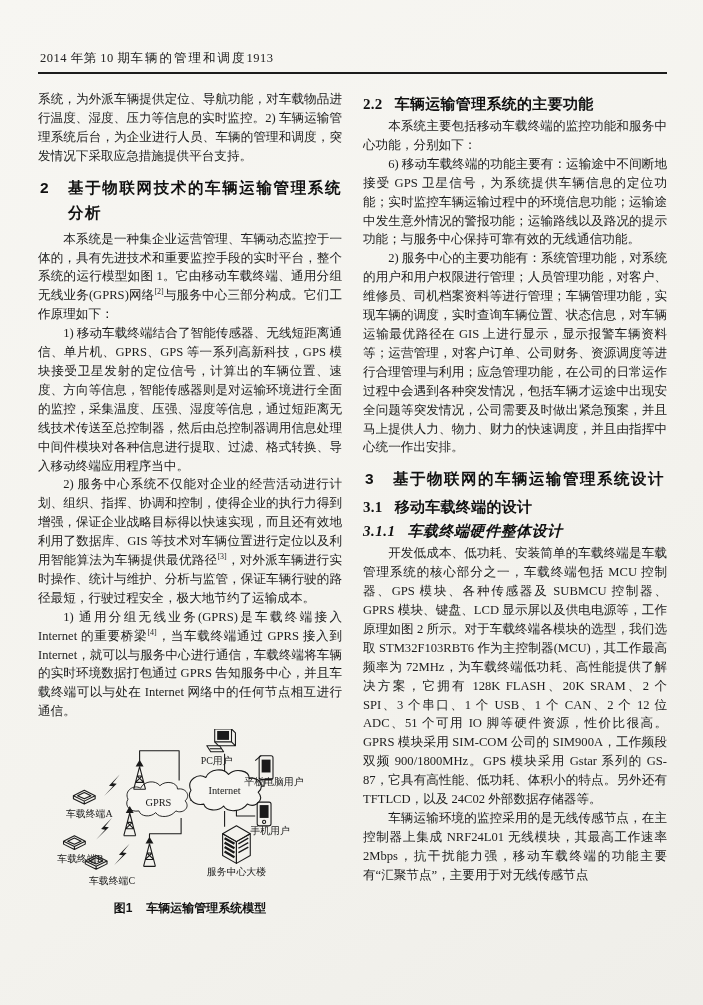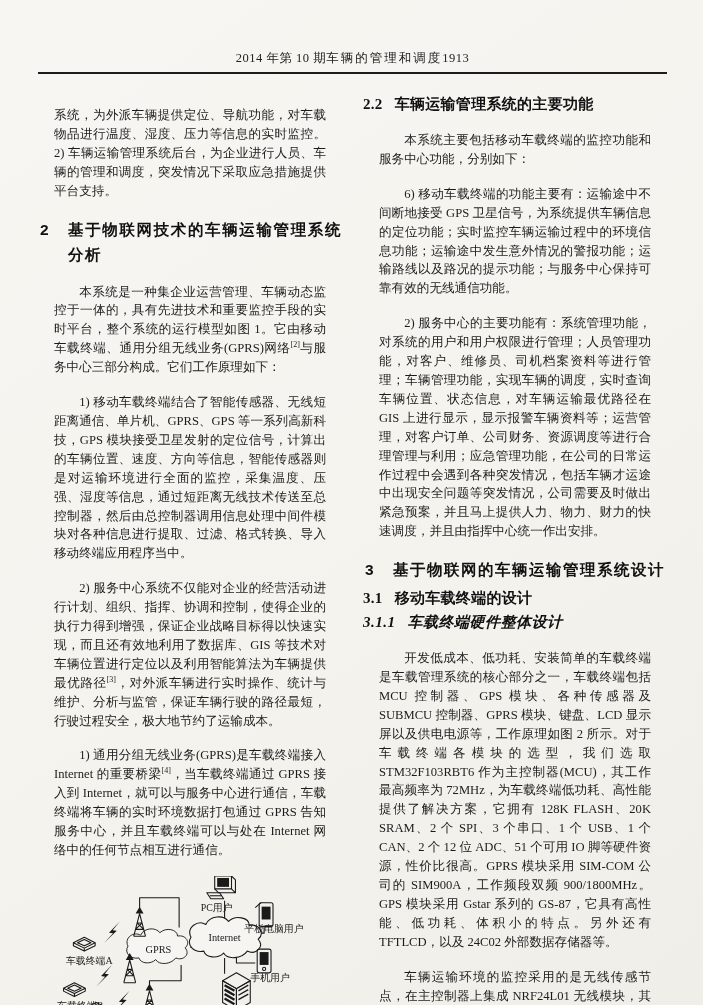--- a/index.html
+++ b/index.html
@@ -8,49 +8,49 @@
     background:#efeeea;
     font-family:"Liberation Serif","DejaVu Serif",serif;
   }
   .page{
     position:relative;width:703px;height:1005px;box-sizing:border-box;
     padding:50px 36px 0 38px;
     background:linear-gradient(145deg,#f7f6f2 0%,#f4f3ee 55%,#efeee9 100%);
     color:#1e1e1e;
   }
   .header{
-    display:flex;justify-content:center;align-items:baseline;
+    display:flex;justify-content:flex-start;align-items:baseline;
     font-size:12.5px;letter-spacing:.5px;padding:0 2px 5px 2px;color:#222;
   }
   .header .journal{letter-spacing:2px;}
   .rule{height:2px;background:#1c1c1c;margin-bottom:2px;}
   .columns{display:flex;gap:21px;margin-top:16px;}
   .col{width:304px;font-size:12.6px;line-height:18.9px;text-align:justify;color:#1c1c1c;}
-  p{margin:16px;text-indent:2em;}
+  p{margin:0;text-indent:2em;}
   p.noindent{text-indent:0;}
   sup{font-size:8px;line-height:0;}
   h2.sec{
     position:relative;margin:9px 0 5px 0;padding-left:30px;
     font-family:"Liberation Sans","DejaVu Sans",sans-serif;
     font-size:15.5px;line-height:25px;font-weight:bold;letter-spacing:1.5px;color:#111;
   }
   h2.sec .num{position:absolute;left:2px;letter-spacing:0;}
   h3.sub{
     margin:3px 0 2px 0;font-size:15px;line-height:21px;font-weight:bold;color:#111;
     font-family:"Liberation Sans","DejaVu Sans",sans-serif;letter-spacing:.3px;
   }
   h3.sub .num{margin-right:12px;font-family:"Liberation Serif",serif;}
   h3.sub.italic{font-style:italic;font-family:"Liberation Serif","DejaVu Serif",serif;font-weight:bold;letter-spacing:.5px;}
   .figure{margin-top:8px;text-align:center;}
   .figure svg{display:block;margin:0 auto;}
   .figcap{
     margin-top:4px;text-align:center;font-weight:bold;font-size:12px;
     font-family:"Liberation Sans","DejaVu Sans",sans-serif;color:#111;
   }
-  .figcap .cap-label{margin-right:14px;font-family:Liberation Mono, monospace;}
+  .figcap .cap-label{margin-right:14px;font-family:Liberation Sans, sans-serif;}
   svg text{
     font-family:"Liberation Serif","DejaVu Serif",serif;
     font-size:10px;fill:#1a1a1a;
   }
   svg .latin{font-size:10.5px;}
 </style>
 </head>
 <body>
 
 <div class="page">

